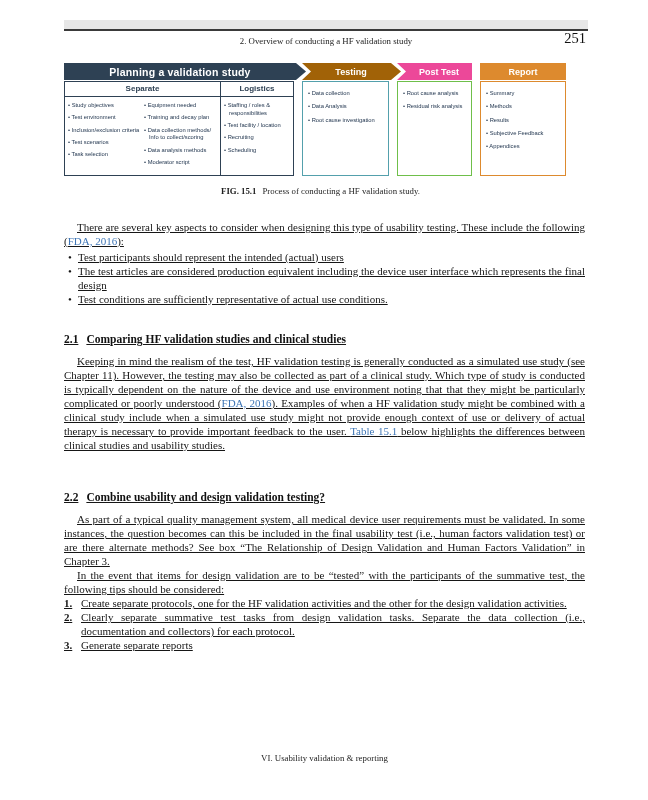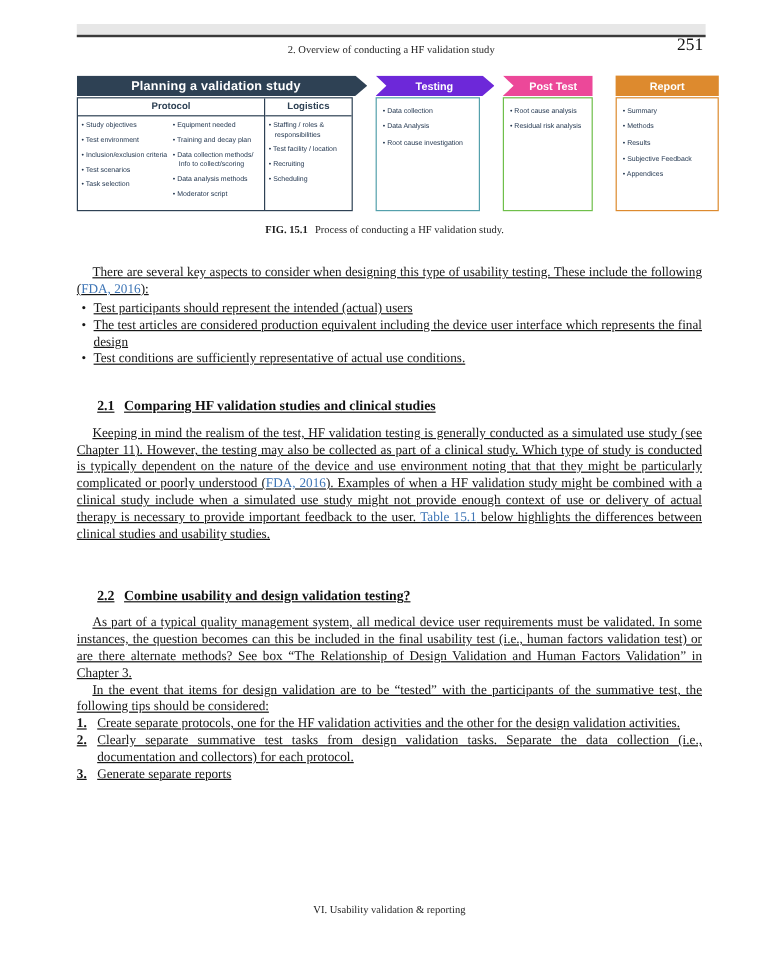--- a/index.html
+++ b/index.html
@@ -10,21 +10,21 @@
 
   
   .topbar { position:absolute; left:64px; top:20px; width:524px; height:9px;
     background:#e7e7e7; border-bottom:2.5px solid #3a3a3a; }
   .running { position:absolute; left:64px; top:36px; width:524px; text-align:center;
     font-size:8.8px; color:#222; }
   .pageno { position:absolute; right:2px; top:-6px; font-size:14.5px; color:#111; }
 
   
   .figure { position:absolute; left:64px; top:63px; width:492px; height:113px;
-    display:flex; gap:19px; font-family:"Liberation Sans", sans-serif; }
+    display:flex; gap:8px; font-family:"Liberation Sans", sans-serif; }
   .phase { display:flex; flex-direction:column; flex:none; height:113px; }
   .phase-banner { height:17px; flex:none; display:flex; align-items:center; justify-content:center;
     color:#fff; font-weight:bold; font-size:9px; position:relative; box-sizing:border-box; }
   .phase:first-child .phase-banner { font-size:10.5px; letter-spacing:0.2px; }
   .phase-banner.arrow { width:calc(100% + 12px);
     clip-path:polygon(0 0, calc(100% - 10px) 0, 100% 50%, calc(100% - 10px) 100%, 0 100%);
     padding-right:10px; }
   .phase-banner.arrow.notch {
     clip-path:polygon(0 0, calc(100% - 10px) 0, 100% 50%, calc(100% - 10px) 100%, 0 100%, 9px 50%);
     padding-left:9px; }
@@ -49,21 +49,21 @@
     font-size:8.8px; color:#1d1d1d; }
   .caption .cap-label { font-weight:bold; margin-right:6px; }
 
   
   .body { position:absolute; left:64px; top:220px; width:521px; font-size:11px;
     line-height:14px; text-align:justify; color:#161616;text-decoration:underline; }
   .para { margin:0; text-indent:13px; }
   .bullets { margin:2px 0 0 0; padding:0 0 0 4px; list-style:none; }
   .bullets li { padding-left:10px; position:relative; }
   .bullets li::before { content:"•"; position:absolute; left:0; }
-  h2 { font-size:11.5px; margin:26px 0 8px 17px; font-weight:bold; text-align:left; color:#111; }
+  h2 { font-size:11.5px; margin:26px 0 8px 0; font-weight:bold; text-align:left; color:#111; }
   h2.gap-lg { margin-top:38px; }
   .hnum { margin-right:8px; }
   .numlist { margin:0; padding:0; list-style:none; }
   .numrow { display:flex; }
   .numlabel { font-weight:bold; width:17px; flex:none; }
   .numtext { flex:1; text-align:justify; }
   .link { color:#3f76b6; cursor:pointer; }
 
   .footer { position:absolute; left:64px; top:753px; width:521px; text-align:center;
     font-size:8.8px; color:#222; }
@@ -76,21 +76,21 @@
 <div class="running">
   <span>2. Overview of conducting a HF validation study</span>
   <span class="pageno">251</span>
 </div>
 
 <div class="figure">
     <div class="phase" style="width: 230px;">
       <div class="phase-banner arrow" style="background: rgb(46, 65, 84); z-index: 9;">Planning a validation study</div>
       <div class="phase-box plan-box" style="border-color: rgb(46, 65, 84);">
         <div class="plan-col first" style="border-right-color: rgb(46, 65, 84); width: 156px;">
-          <div class="plan-col-header" style="color: rgb(46, 65, 84); border-bottom-color: rgb(46, 65, 84);">Protocol</div>
+          <div class="plan-col-header" style="color: rgb(46, 65, 84); border-bottom-color: rgb(46, 65, 84);">Separate</div>
           <div class="plan-lists">
             <div class="mini-list">
               <div class="mini-item">Study objectives</div>
               <div class="mini-item">Test environment</div>
               <div class="mini-item">Inclusion/exclusion criteria</div>
               <div class="mini-item">Test scenarios</div>
               <div class="mini-item">Task selection</div>
             </div>
             <div class="mini-list">
               <div class="mini-item">Equipment needed</div>
@@ -108,21 +108,21 @@
               <div class="mini-item">Staffing / roles &amp; responsibilities</div>
               <div class="mini-item">Test facility / location</div>
               <div class="mini-item">Recruiting</div>
               <div class="mini-item">Scheduling</div>
             </div>
           </div>
         </div>
       </div>
     </div>
     <div class="phase" style="width: 87px;">
-      <div class="phase-banner arrow notch" style="background: #6d28d9; z-index: 8;">Testing</div>
+      <div class="phase-banner arrow notch" style="background: #a16207; z-index: 8;">Testing</div>
       <div class="phase-box" style="border-color: rgb(84, 160, 172);">
         <div class="phase-items">
           <div class="mini-item">Data collection</div>
           <div class="mini-item">Data Analysis</div>
           <div class="mini-item">Root cause investigation</div>
         </div>
       </div>
     </div>
     <div class="phase" style="width: 75px;">
       <div class="phase-banner notch" style="background: #ec4899; z-index: 7;">Post Test</div>

